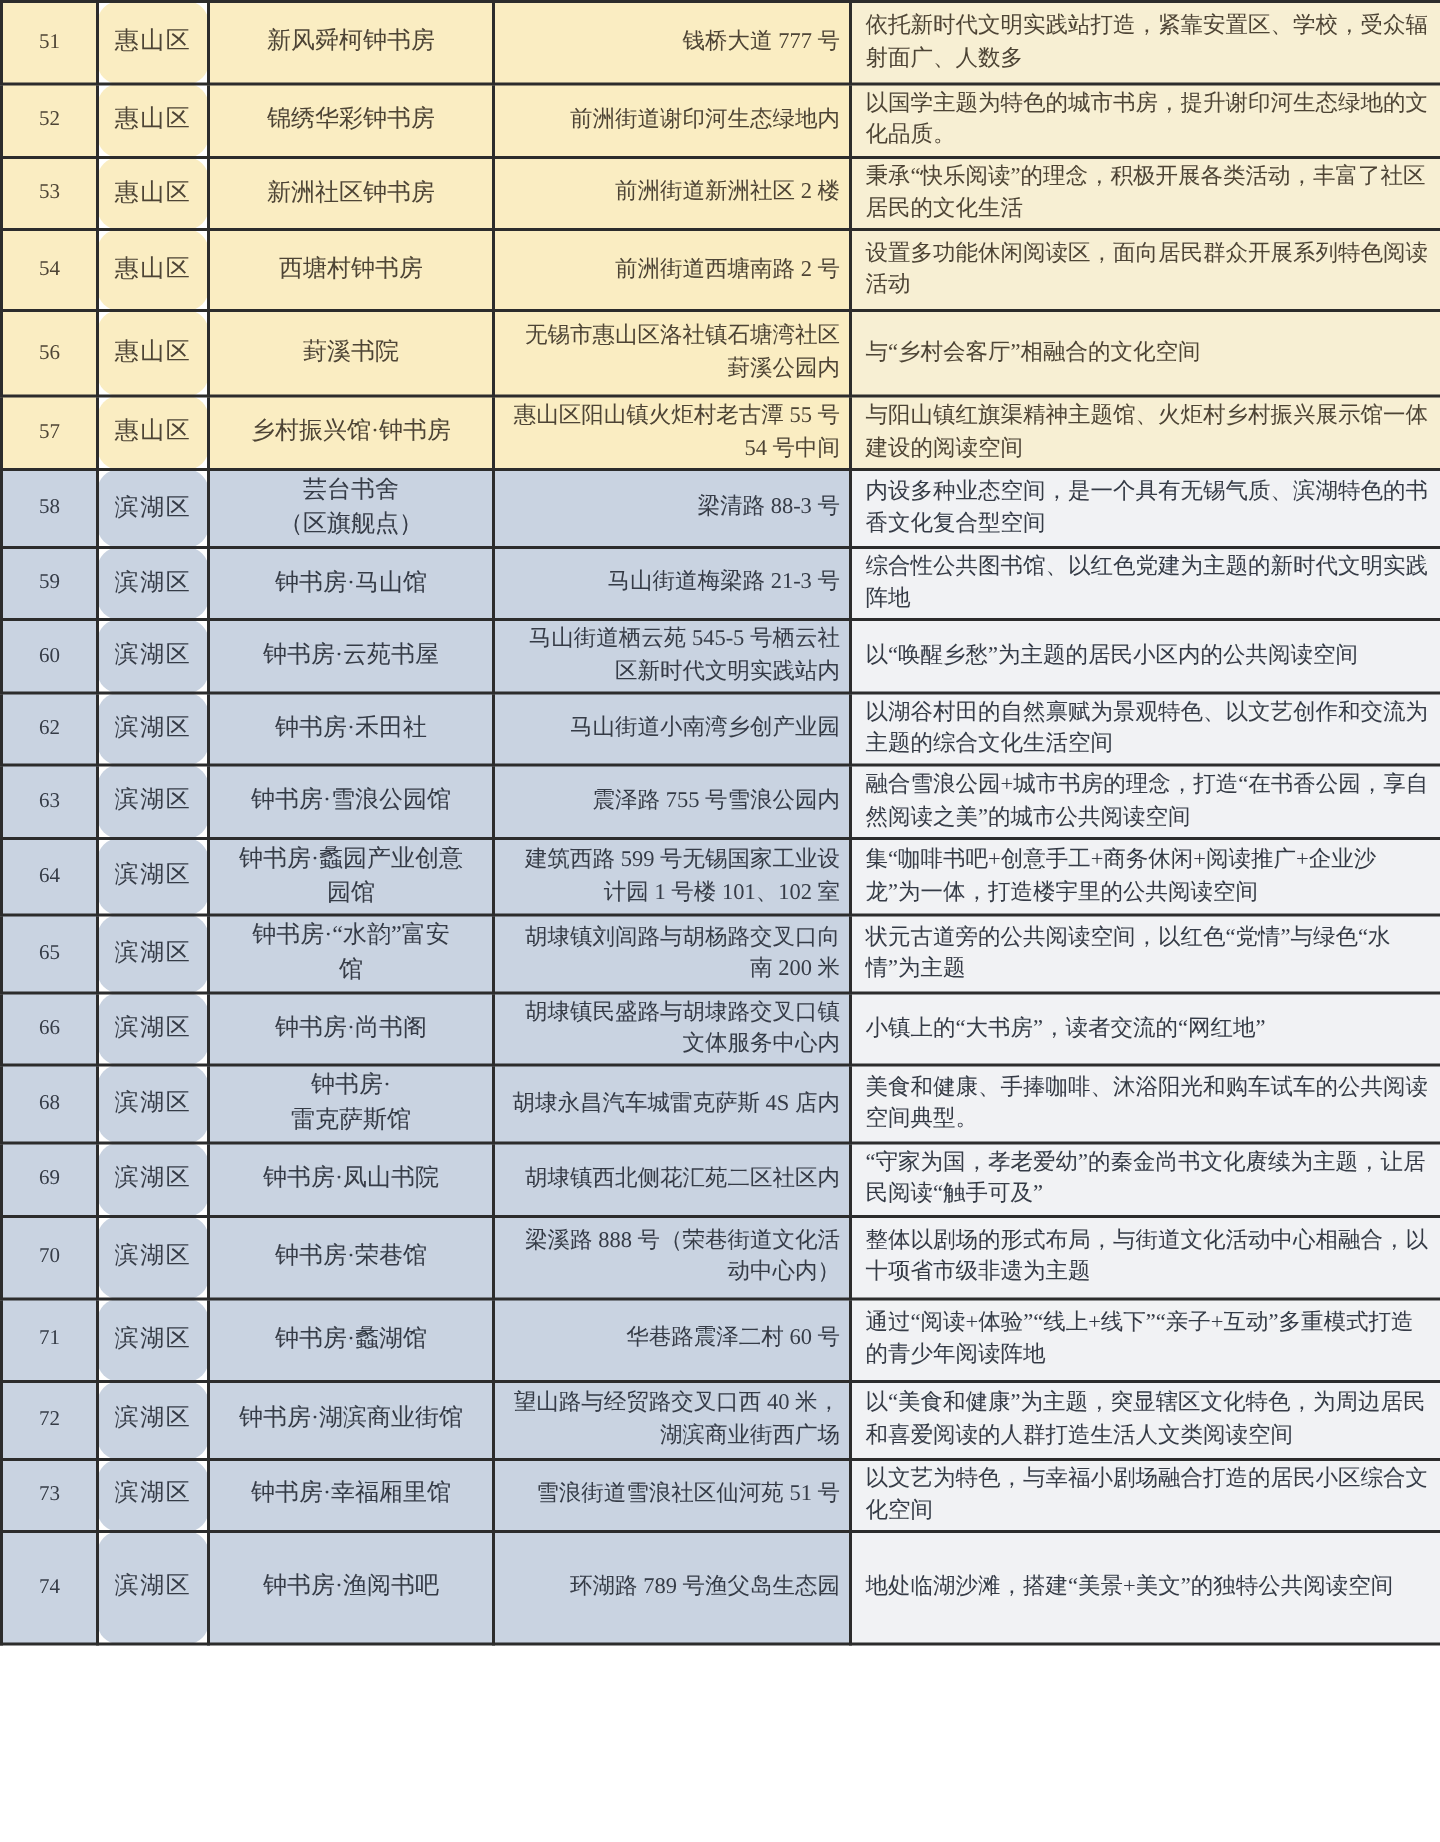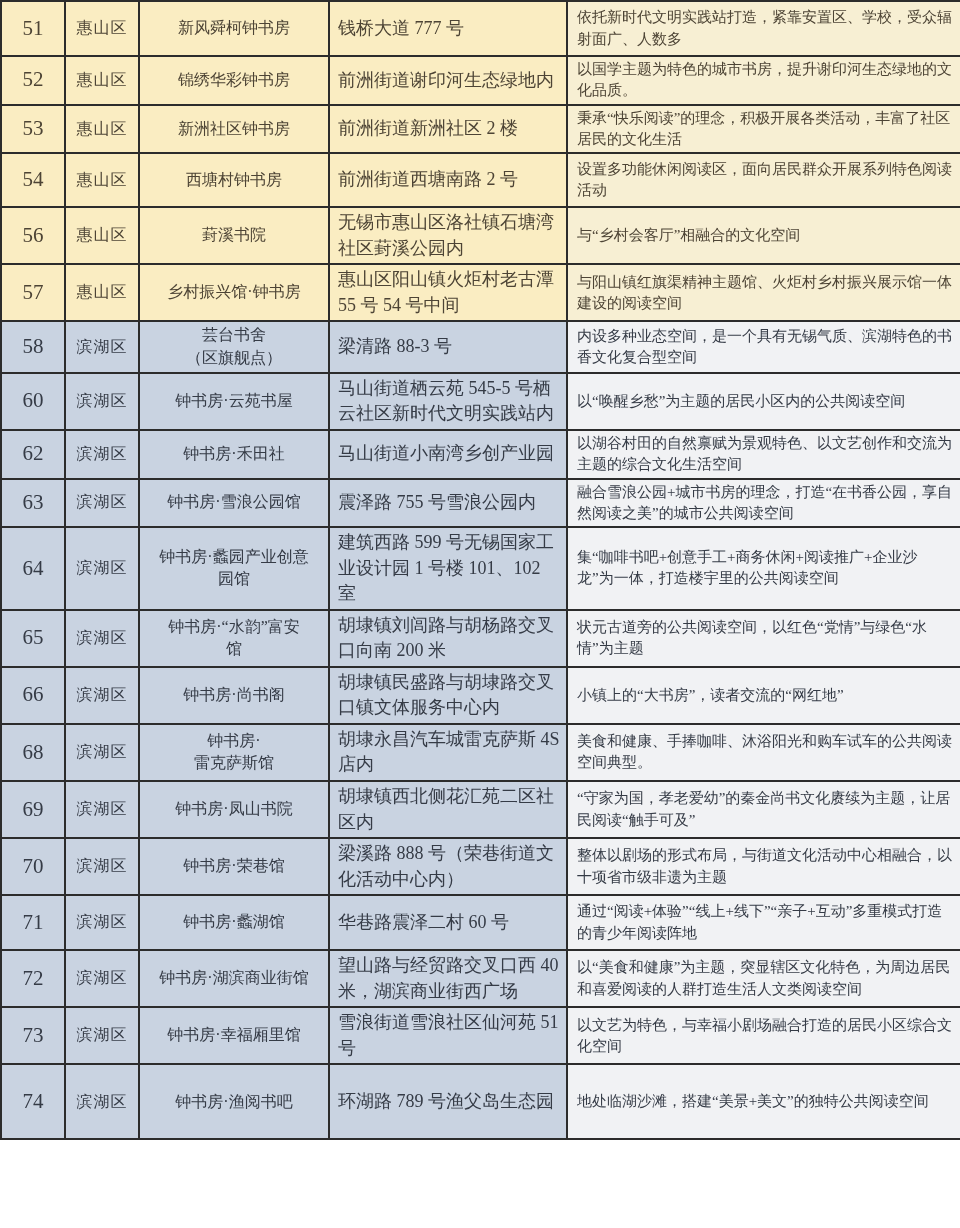--- a/index.html
+++ b/index.html
@@ -16,24 +16,24 @@
     vertical-align:middle;
     padding:2px 6px;
     line-height:1.42;
     word-break:break-all;
   }
   col.w-num{width:64px;}
   col.w-dist{width:74px;}
   col.w-name{width:190px;}
   col.w-addr{width:238px;}
   col.w-desc{width:394px;}
-  td.c-num{text-align:center;font-size:21px;}
-  td.c-dist{text-align:center;font-size:16px;letter-spacing:1px;}
+  td.c-num{text-align:center;font-size:14px;}
+  td.c-dist{text-align:center;font-size:16px;letter-spacing:1px;border-radius:14px;}
   td.c-name{text-align:center;font-size:16px;white-space:pre-line;}
-  td.c-addr{text-align:left;font-size:18px;padding-left:8px;}
+  td.c-addr{text-align:right;font-size:15px;padding-left:8px;}
   td.c-desc{text-align:left;font-size:15px;padding-left:9px;padding-right:7px;}
   
   .sec-huishan{color:var(--huishan-text,#4d4435);}
   .sec-huishan td{background:var(--huishan-main,#faedc2);}
   .sec-huishan td.c-desc{background:var(--huishan-desc,#f7efd3);}
   .sec-binhu{color:var(--binhu-text,#353b46);}
   .sec-binhu td{background:var(--binhu-main,#c9d3e1);}
   .sec-binhu td.c-desc{background:var(--binhu-desc,#f1f2f4);}
 </style>
 </head>
@@ -92,20 +92,27 @@
     <td class="c-desc">与阳山镇红旗渠精神主题馆、火炬村乡村振兴展示馆一体建设的阅读空间</td>
   </tr>
         <tr class="sec-binhu" style="height: 50px;">
     <td class="c-num">58</td>
     <td class="c-dist">滨湖区</td>
     <td class="c-name">芸台书舍
 （区旗舰点）</td>
     <td class="c-addr">梁清路 88-3 号</td>
     <td class="c-desc">内设多种业态空间，是一个具有无锡气质、滨湖特色的书香文化复合型空间</td>
   </tr>
+        <tr class="sec-binhu" style="height: 46px;">
+    <td class="c-num">59</td>
+    <td class="c-dist">滨湖区</td>
+    <td class="c-name">钟书房·马山馆</td>
+    <td class="c-addr">马山街道梅梁路 21-3 号</td>
+    <td class="c-desc">综合性公共图书馆、以红色党建为主题的新时代文明实践阵地</td>
+  </tr>
         <tr class="sec-binhu" style="height: 45px;">
     <td class="c-num">60</td>
     <td class="c-dist">滨湖区</td>
     <td class="c-name">钟书房·云苑书屋</td>
     <td class="c-addr">马山街道栖云苑 545-5 号栖云社区新时代文明实践站内</td>
     <td class="c-desc">以“唤醒乡愁”为主题的居民小区内的公共阅读空间</td>
   </tr>
         <tr class="sec-binhu" style="height: 46px;">
     <td class="c-num">62</td>
     <td class="c-dist">滨湖区</td>

